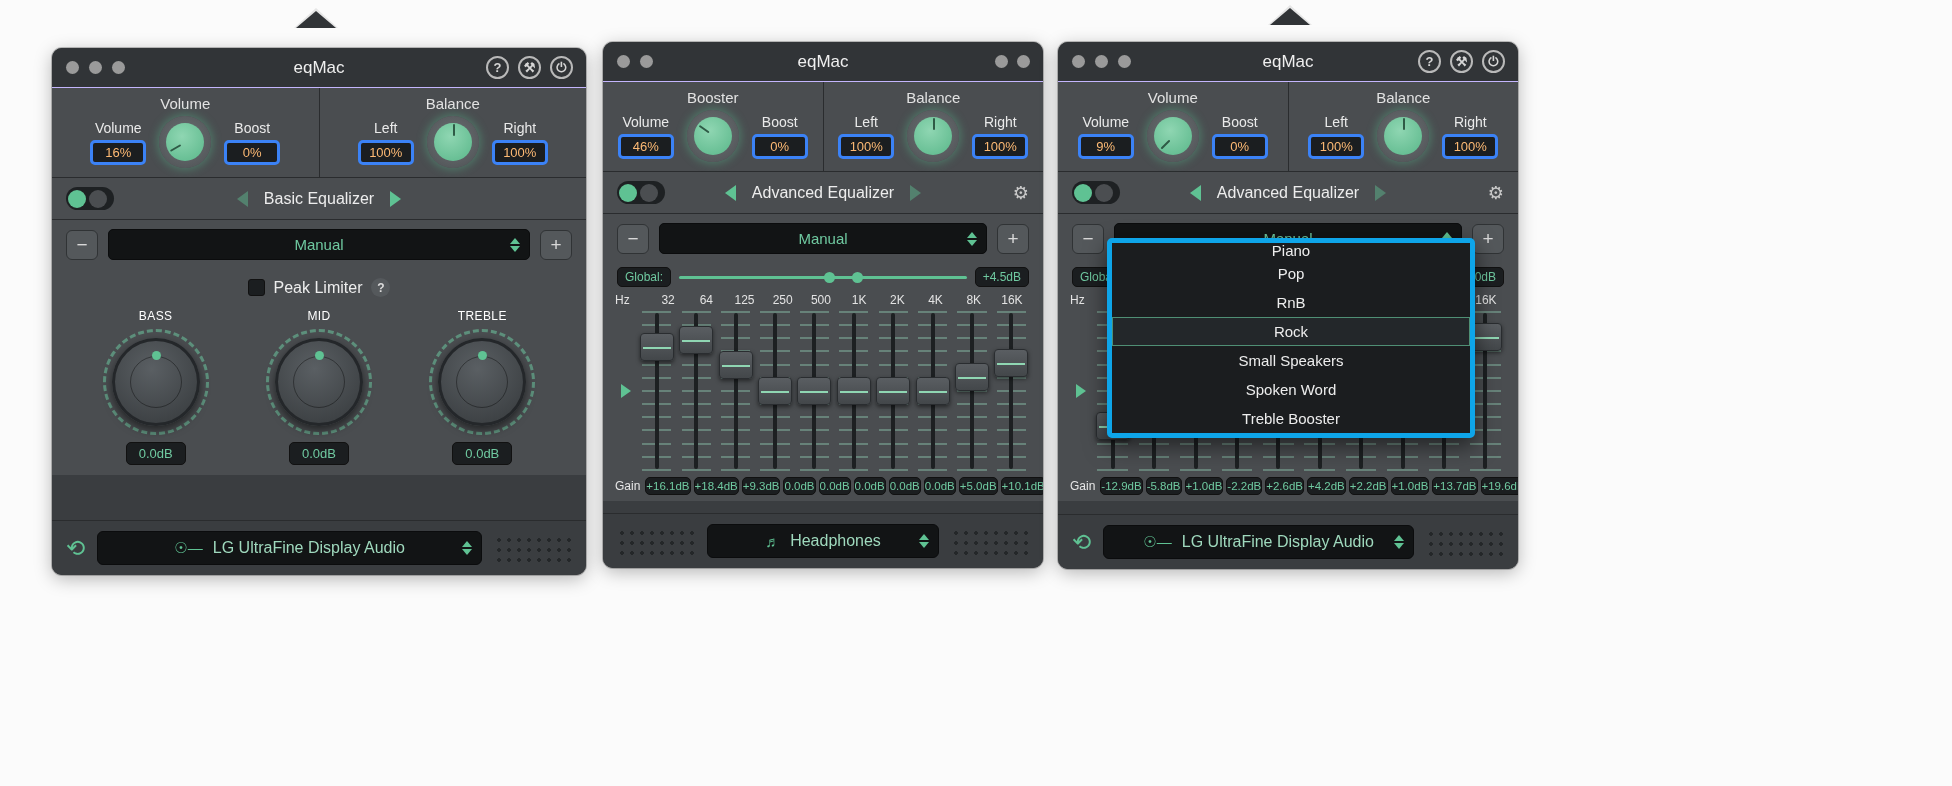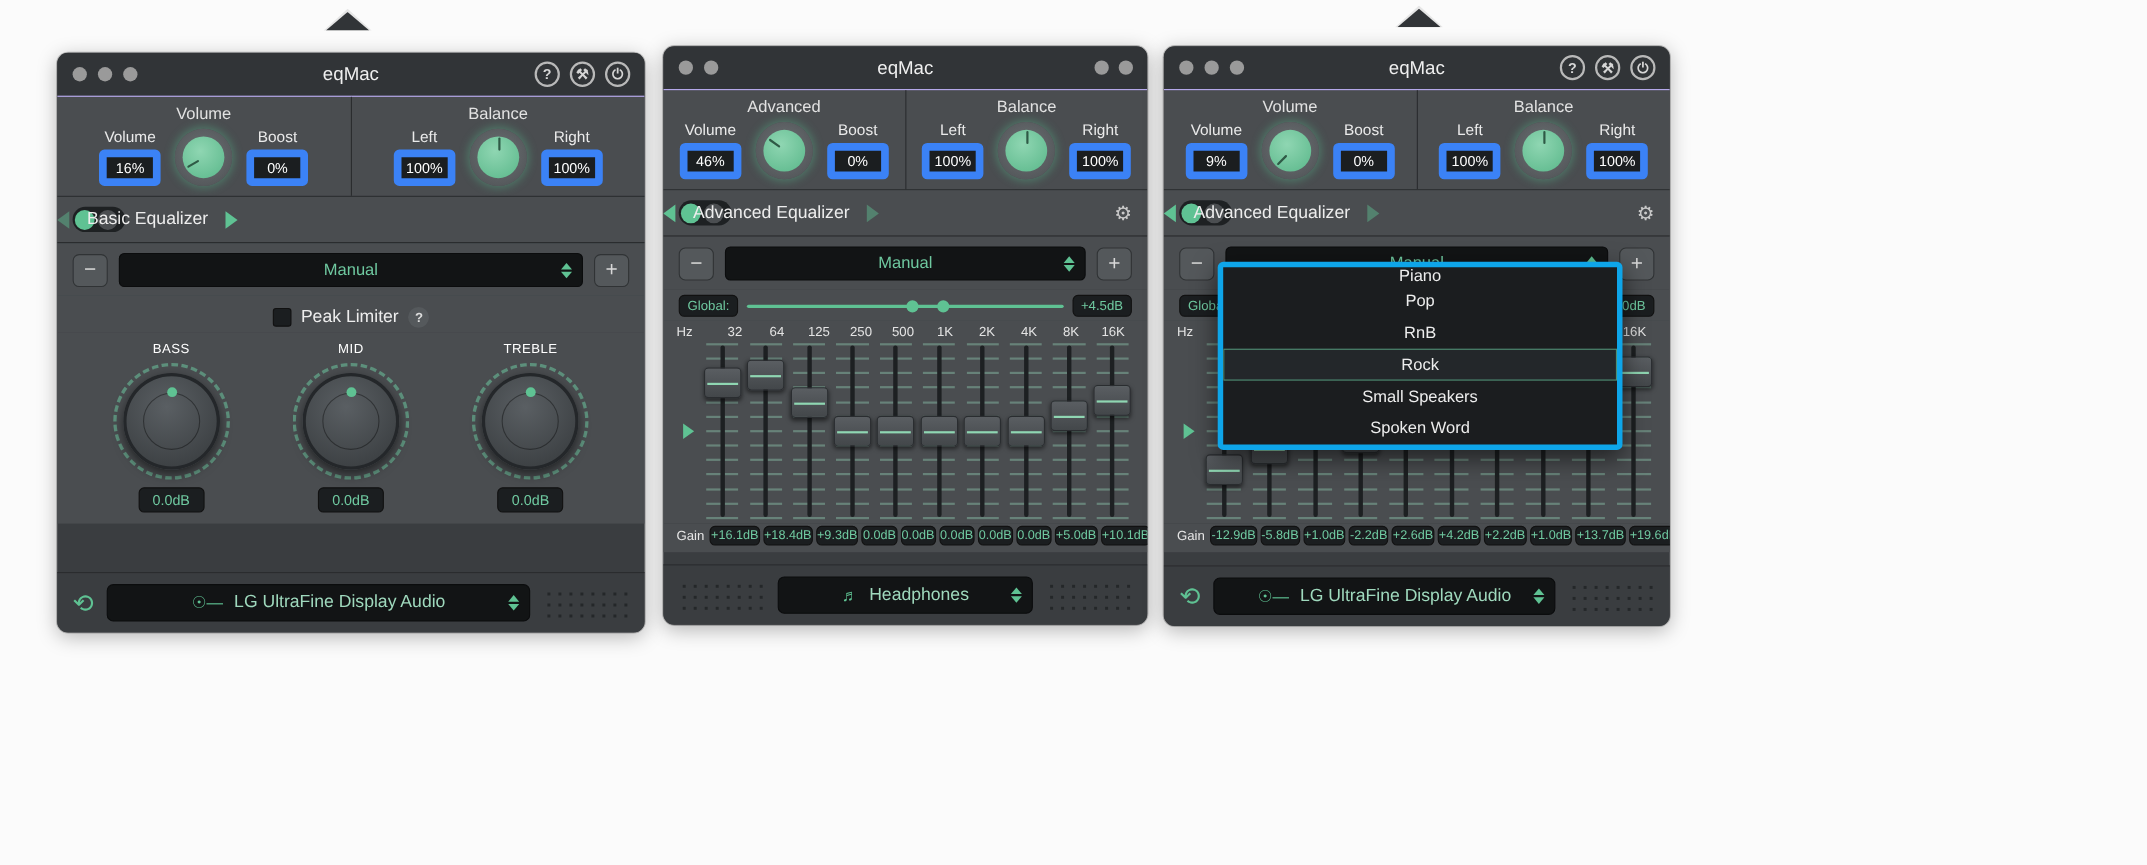--- a/index.html
+++ b/index.html
@@ -52,22 +52,22 @@
 
   
   .topzone { display:flex; border-bottom:1px solid #2a2c2e; background:#4a4d50; }
   .tz-half { flex:1; padding:7px 0 9px; position:relative; }
   .tz-half + .tz-half { border-left:1px solid #2a2c2e; }
   .tz-cap { text-align:center; font-size:15px; color:#e2e2e2; margin-bottom:4px; }
   .tz-row { display:flex; align-items:center; justify-content:center; gap:13px; }
   .tz-item { text-align:center; }
   .tz-lbl { font-size:14px; color:#eaeaea; margin-bottom:4px; }
   .tz-val {
-    background:#1b1e20; border:7px solid #3b82f6; border-radius:5px;
-    color:#ffffff; font-size:13px; padding:2px 0; min-width:56px; text-align:center;
+    background:#1b1e20; border:3px solid #3b82f6; border-radius:5px;
+    color:#fdba74; font-size:13px; padding:2px 0; min-width:56px; text-align:center;
   }
 
   
   .knob-s { width:52px; height:52px; position:relative; }
   .knob-s .ring {
     position:absolute; inset:0; border-radius:50%;
     background:radial-gradient(circle at 50% 45%, #6e7275, #4c5053);
     box-shadow:0 0 8px 2px rgba(90,200,150,.35);
   }
   .knob-s .cap {
@@ -86,21 +86,21 @@
     border-bottom:1px solid #2a2c2e;
   }
   .switch {
     width:48px; height:23px; border-radius:12px; background:#1e2123;
     display:flex; align-items:center; padding:2px; position:relative;
   }
   .switch .on { width:18px; height:18px; border-radius:50%; background:#5fc293; }
   .switch .kn { width:18px; height:18px; border-radius:50%; background:#4b4e51; margin-left:3px; }
   .mod-center {
     position:absolute; left:0; right:0; display:flex; align-items:center;
-    gap:16px; pointer-events:none;
+    justify-content:center; gap:16px; pointer-events:none;
   }
   .mod-name { font-size:16px; color:#ededed; }
   .arr-l, .arr-r { width:0; height:0; border-top:8px solid transparent; border-bottom:8px solid transparent; }
   .arr-l { border-right:11px solid #5fc293; }
   .arr-r { border-left:11px solid #5fc293; }
   .arr-dim { opacity:.45; }
   .gear { margin-left:auto; color:#c9c9c9; font-size:18px; line-height:1; }
 
   
   .presetrow { display:flex; align-items:center; gap:10px; padding:9px 14px 8px; background:#4a4d50; }
@@ -387,21 +387,21 @@
     </div>
     <div class="win-title">eqMac</div>
     <div class="tl-right">
       <span class="dot"></span>
       <span class="dot"></span>
     </div>
   </div>
 
   <div class="topzone">
     <div class="tz-half">
-      <div class="tz-cap">Advanced</div>
+      <div class="tz-cap">Booster</div>
       <div class="tz-row">
         <div class="tz-item">
           <div class="tz-lbl">Volume</div>
           <div class="tz-val">46%</div>
         </div>
         <div class="knob-s">
           <div class="ring"></div>
             <div class="cap"></div>
           <div class="ptr" style="transform:rotate(-55deg);"></div>
         </div>
@@ -1037,14 +1037,15 @@
     <div class="grille"></div>
   </div>
 
   <div class="ddmenu" id="preset-dropdown" style="left:49px; top:196px; width:368px;">
       <div class="dditem clipped">Piano</div>
       <div class="dditem">Pop</div>
       <div class="dditem">RnB</div>
       <div class="dditem sel">Rock</div>
       <div class="dditem">Small Speakers</div>
       <div class="dditem">Spoken Word</div>
+      <div class="dditem">Treble Booster</div>
     </div>
 </div>
 
 </body></html>

